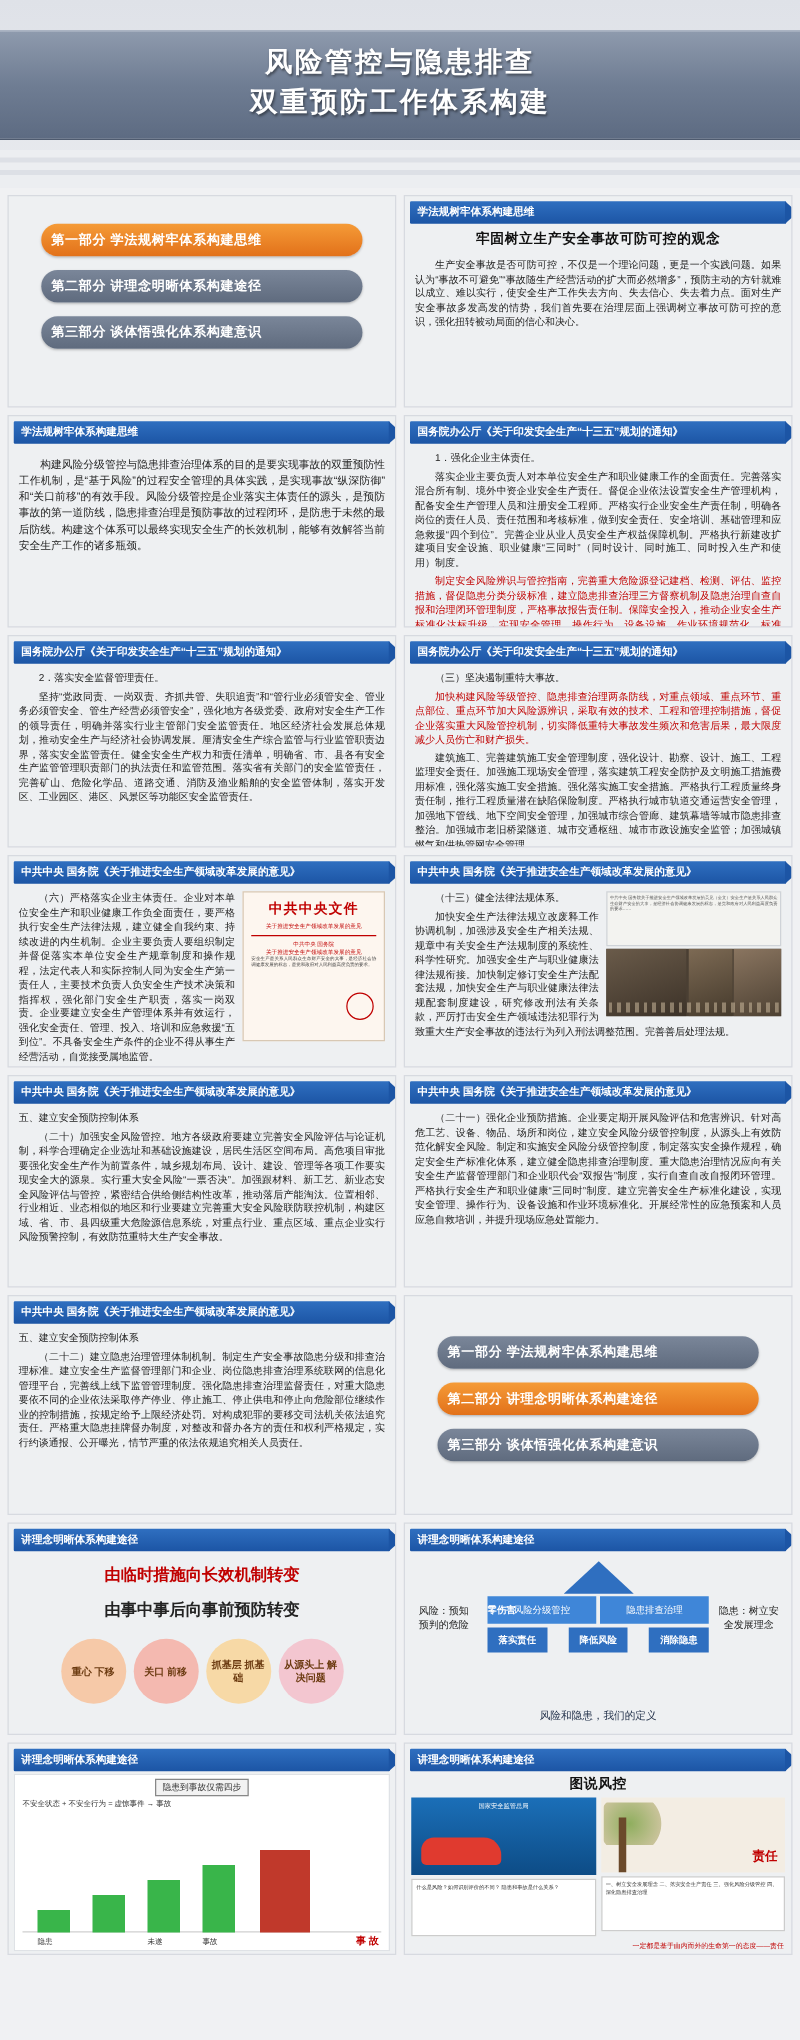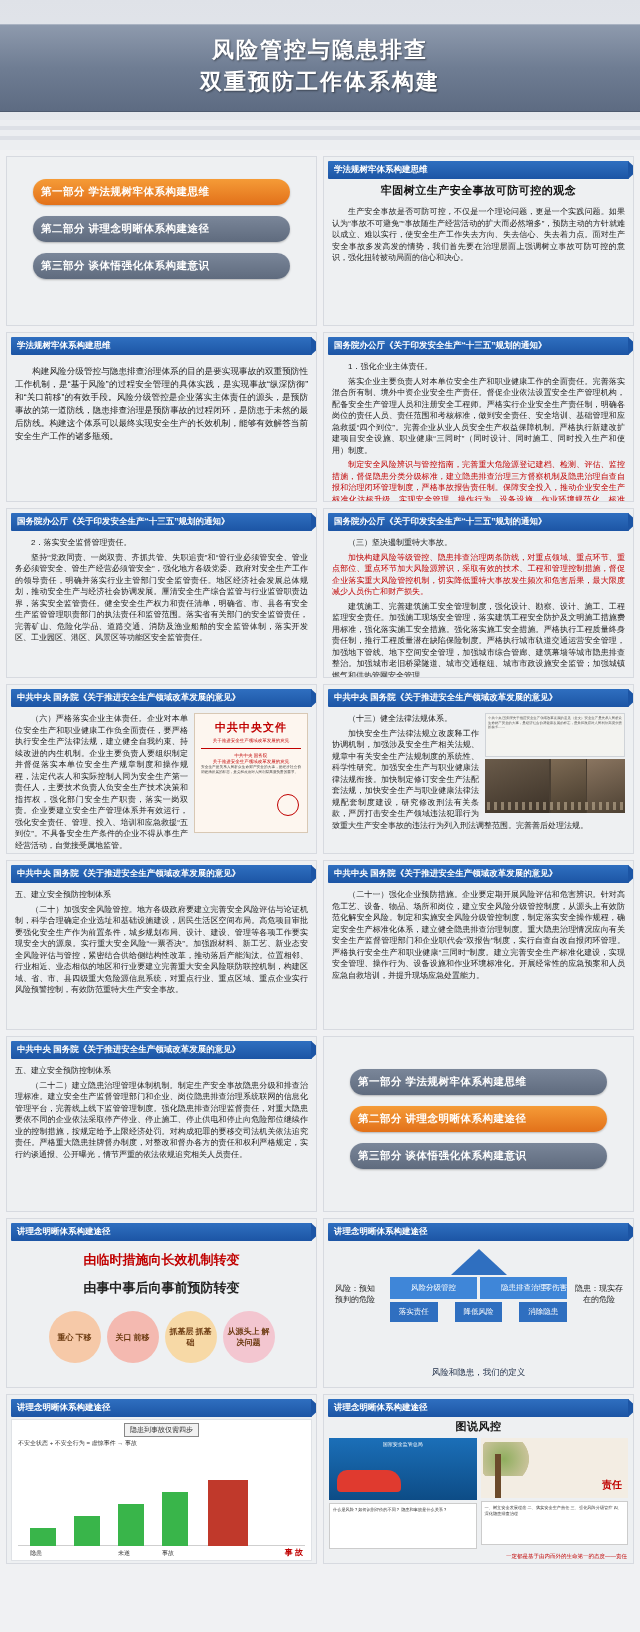--- a/index.html
+++ b/index.html
@@ -113,24 +113,24 @@
     font-size:8px; font-weight:bold; color:#6b3a10; line-height:11px; padding:4px;
   }
   .c1{ background:#f6c9a8; } .c2{ background:#f4b9b0; } .c3{ background:#f7d9a6; } .c4{ background:#f3c6d0; }
 
   
   .pyr-wrap { position:relative; height:140px; padding:4px 6px; }
   .pyr-left { position:absolute; left:8px; top:40px; width:46px; font-size:8px; line-height:11px; color:#222; text-align:center;}
   .pyr-right{ position:absolute; right:8px; top:40px; width:52px; font-size:8px; line-height:11px; color:#222; text-align:center;}
   .pyr-center { position:absolute; left:66px; right:66px; top:6px; }
   .pyr-apex { margin:0 auto; width:0; height:0; border-left:28px solid transparent; border-right:28px solid transparent; border-bottom:26px solid #2f6fc0;}
-  .pyr-apex-label{ position:absolute; left:0; right:0; top:10px; text-align:right; color:#fff; font-size:7.5px; font-weight:normal;margin-top:24px;}
+  .pyr-apex-label{ position:absolute; left:0; right:0; top:10px; text-align:left; color:#fff; font-size:7.5px; font-weight:bold;margin-top:24px;}
   .pyr-mid { display:flex; gap:3px; margin-top:2px; }
   .pyr-mid div{ flex:1; background:#3f86d8; color:#fff; font-size:7.5px; text-align:center; padding:6px 2px; line-height:10px;}
-  .pyr-base { display:flex; gap:17px; margin-top:3px; }
+  .pyr-base { display:flex; gap:17px; margin-top:3px;font-weight:bold; }
   .pyr-base div{ flex:1; background:#2f6fc0; color:#fff; font-size:7.5px; text-align:center; padding:5px 1px;}
   .pyr-caption{ position:absolute; left:0; right:0; bottom:4px; text-align:center; font-size:8.5px; font-weight:normal; color:#1c2b45;}
 
   
   .ladder { position:relative; height:142px; background:#fff; margin:2px 4px; border:1px solid #dfe2e6; overflow:hidden;}
   .lad-cap { text-align:center; font-size:7px; color:#333; padding-top:3px; }
   .lad-cap .box{ display:inline-block; border:1px solid #888; padding:1px 5px; background:#f2f2f2;}
   .lad-sub { font-size:6px; color:#333; padding:2px 6px; }
   .lad-floor { position:absolute; bottom:14px; left:6px; right:6px; height:1px; background:#cfcfcf;}
   .lad-step { position:absolute; bottom:14px; background:#39b54a; }
@@ -298,21 +298,21 @@
 抓基础</div>
         <div class="circ c4">从源头上
 解决问题</div>
       </div>
     </div>
 
     <div class="slide h-med">
       <div class="sl-head">讲理念明晰体系构建途径</div>
       <div class="pyr-wrap">
         <div class="pyr-left">风险：预知预判的危险</div>
-        <div class="pyr-right">隐患：现实存在的危险</div>
+        <div class="pyr-right">隐患：树立安全发展理念</div>
         <div class="pyr-center">
           <div style="position:relative;">
             <div class="pyr-apex"></div>
             <div class="pyr-apex-label">零伤害</div>
           </div>
           <div class="pyr-mid">
             <div>风险分级管控</div>
             <div>隐患排查治理</div>
           </div>
           <div class="pyr-base">

